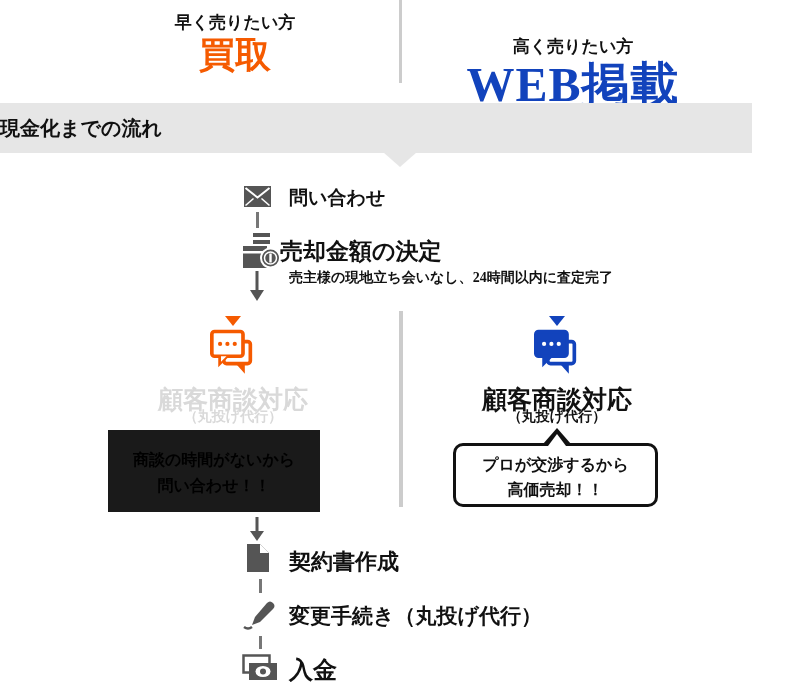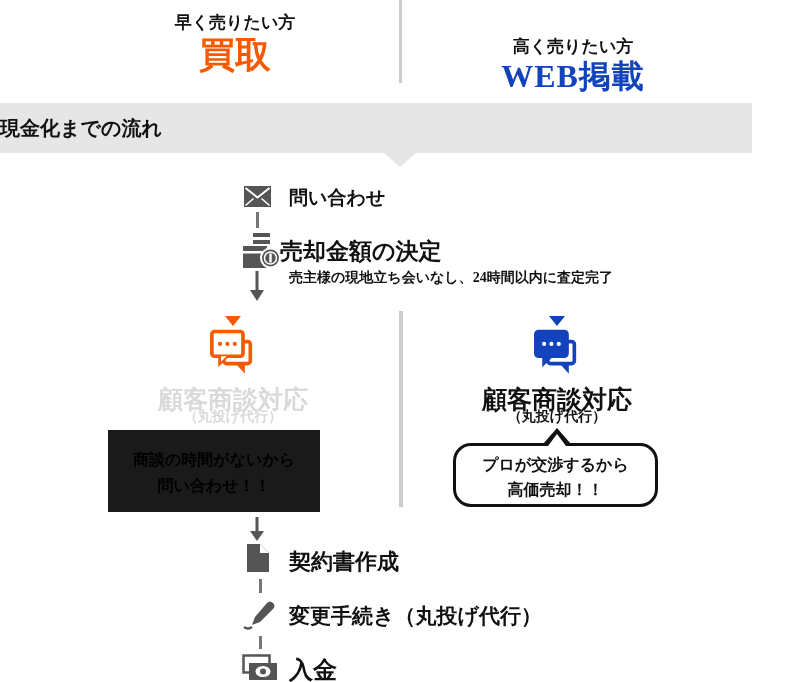--- a/index.html
+++ b/index.html
@@ -8,21 +8,21 @@
     font-family:Liberation Serif, serif;
     color:#111;
     padding-left:40px;
   }
   .abs{position:absolute;}
 
   
   .hdr-block{width:300px;text-align:center;}
   .hdr-sub{font-size:17px;font-weight:bold;color:#111;line-height:1.2;}
   .hdr-title-l{font-size:36px;font-weight:bold;color:var(--orange,#f55a00);line-height:1.05;margin-top:4px;}
-  .hdr-title-r{font-size:32px;font-weight:bold;color:var(--blue,#1243bc);line-height:1.05;margin-top:3px;letter-spacing:1px;}
+  .hdr-title-r{font-size:48px;font-weight:bold;color:var(--blue,#1243bc);line-height:1.05;margin-top:3px;letter-spacing:1px;}
   .vdiv{width:3px;background:var(--divider-gray,#ccc);}
 
   
   .band{left:0;top:103px;width:800px;height:50px;background:var(--band-gray,#e6e6e6);}
   .band-title{width:100%;text-align:left;line-height:50px;font-size:20px;font-weight:bold;color:#111;}
   .band-caret{left:383px;top:152px;width:0;height:0;
     border-left:17px solid transparent;border-right:17px solid transparent;
     border-top:15px solid var(--band-gray,#e6e6e6);}
 
   
@@ -35,21 +35,21 @@
   .caret-blue{border-top:10px solid var(--blue,#1243bc);}
 
   .branch-label{width:300px;text-align:center;font-weight:bold;white-space:nowrap;}
   .muted{color:var(--muted-gray,#d9d9d9);}
 
   
   .black-box{left:108px;top:430px;width:212px;height:82px;background:var(--callout-black,#1a1a1a);}
   .black-box-text{width:100%;text-align:center;padding-top:17px;font-size:16px;font-weight:bold;color:#000;line-height:26px;}
 
   
-  .bubble{left:453px;top:443px;width:199px;height:58px;background:#fff;border:3px solid #111;border-radius:18px;}
+  .bubble{left:453px;top:443px;width:199px;height:58px;background:#fff;border:3px solid #111;border-radius:10px;}
   .bubble-text{width:100%;text-align:center;padding-top:6px;font-size:16px;font-weight:bold;color:#111;line-height:25px;}
   .bubble-tail-outer{left:543px;top:428px;width:0;height:0;
     border-left:14px solid transparent;border-right:14px solid transparent;border-bottom:16px solid #111;}
   .bubble-tail-inner{left:548px;top:434px;width:0;height:0;
     border-left:9px solid transparent;border-right:9px solid transparent;border-bottom:12px solid #fff;}
 
   .chat-orange{color:var(--orange,#f55a00);}
   .chat-blue{color:var(--blue,#1243bc);}
   svg{display:block;}
 </style>

